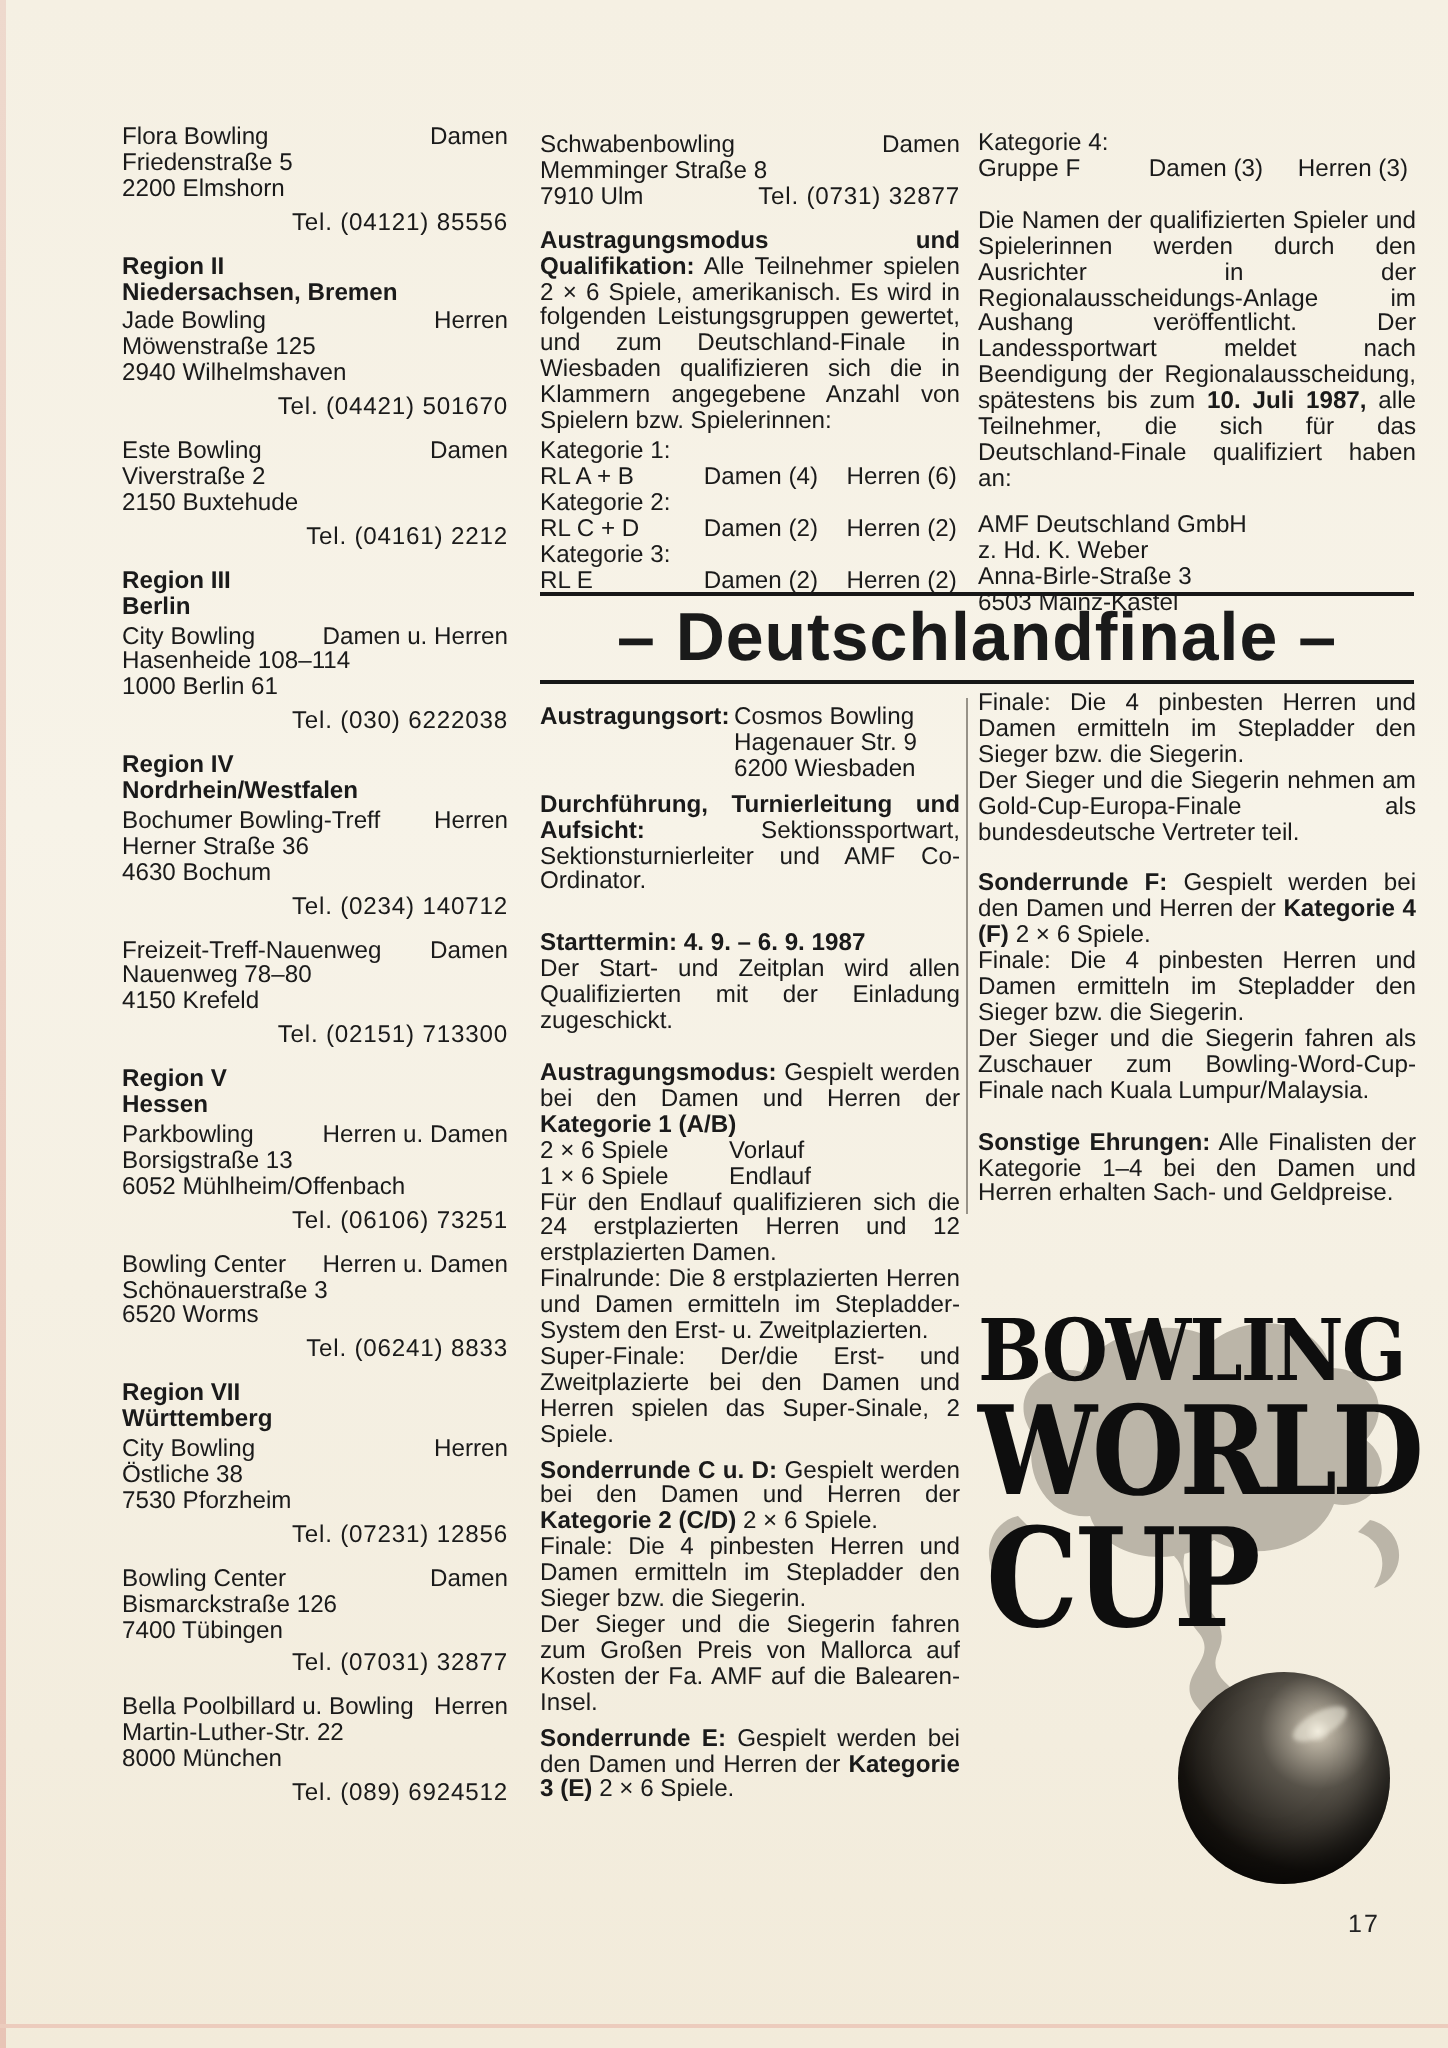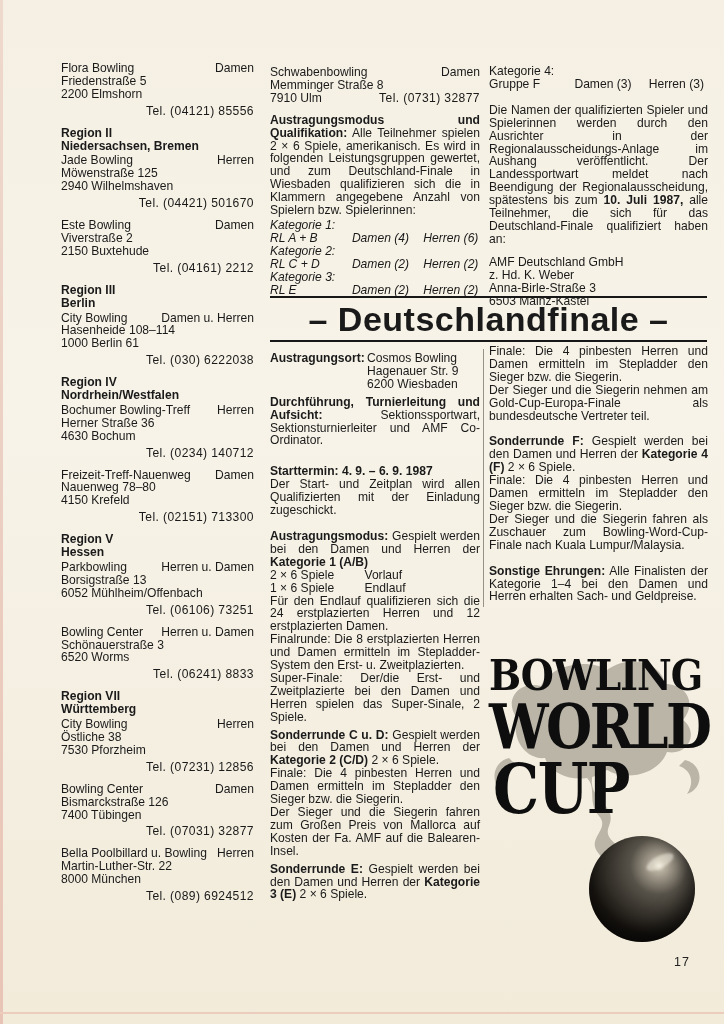--- a/index.html
+++ b/index.html
@@ -24,21 +24,21 @@
   .just{text-align:justify;}
   .row{display:flex;justify-content:space-between;white-space:nowrap;}
   .tel{text-align:right;margin-top:4px;letter-spacing:.4px;}
   .entry{margin-bottom:9px;}
   .region-header{margin-bottom:2px;white-space:nowrap;}
   .para{margin:0;}
   .gap-s{margin-top:5px;}
   .gap-m{margin-top:13px;}
   .gap-l{margin-top:18px;}
   .mt7{margin-top:7px;}
-  .mt2{margin-top:2px;font-style:italic;}
+  .mt2{margin-top:2px;}
   .mt10{margin-top:10px;}
   .mt13{margin-top:13px;}
 
   .kat-row{display:grid;grid-template-columns:39% 34% 27%;}
   .kat-right{text-align:left;}
   .srow{display:grid;grid-template-columns:45% 55%;}
 
   .venue-block{display:flex;}
   .vlabel{width:97px;flex:none;}
   .vlines{flex:1;}

